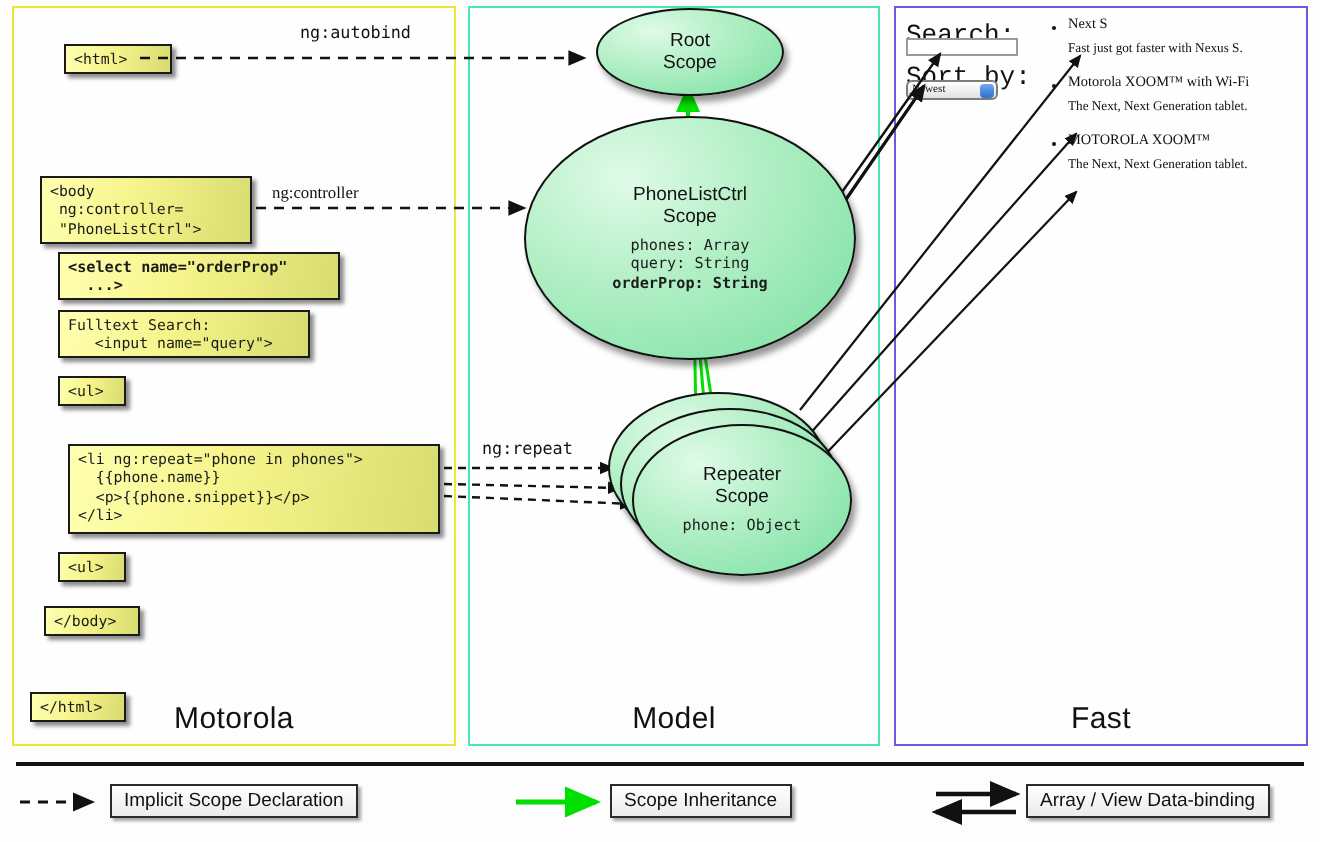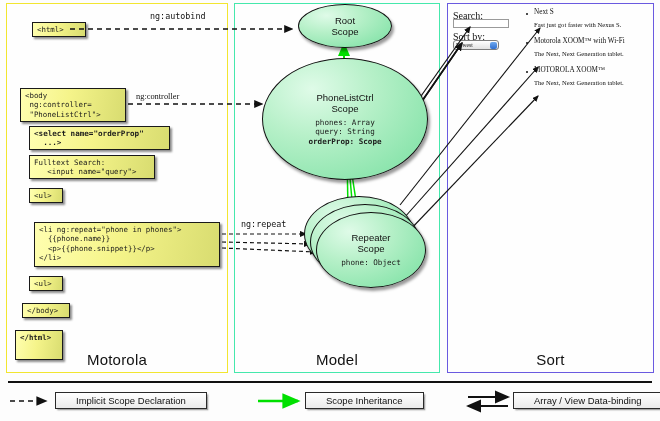--- a/index.html
+++ b/index.html
@@ -38,56 +38,56 @@
   .ell-props{margin-top:4px;font-family:"DejaVu Sans Mono", monospace;
              font-size:7.6px;line-height:9.4px;color:#1b1b1b;text-align:center;}
   .ell-props .b{font-weight:bold;}
 
   
   .wirelabel{position:absolute;font-family:"DejaVu Sans Mono", monospace;
              font-size:8.4px;color:#111;white-space:nowrap;}
 
   
   #view-inner{position:absolute;left:452px;top:8px;width:198px;height:120px;}
-  .v-label{position:absolute;font-family:Liberation Serif, serif;font-size:10px;color:#111;}
+  .v-label{position:absolute;font-family:Liberation Mono, monospace;font-size:13px;color:#111;}
   .v-input{position:absolute;box-sizing:border-box;border:1px solid #9a9a9a;
            background:#fff;}
   .v-select{position:absolute;box-sizing:border-box;
             border:1px solid #7d7d7d;border-radius:3px;
             background:linear-gradient(#ffffff,#e2e2e2);
             font-family:"Liberation Serif", serif;font-size:5.6px;color:#111;
             padding:0 2px;line-height:8px;}
   .v-select .caret{position:absolute;right:1px;top:1px;width:7px;height:7px;
                    border-radius:2px;background:linear-gradient(#6ea8ef,#2f6fd0);}
   .v-item{position:absolute;font-family:"Liberation Serif", serif;color:#111;}
   .v-name{font-size:7.2px;}
   .v-snip{font-size:6.6px;}
   .v-bullet{position:absolute;width:2.4px;height:2.4px;border-radius:50%;background:#111;}
 
   
   #legend{position:absolute;left:0;top:381px;width:660px;height:40px;}
   .leg-rule{position:absolute;left:8px;top:0;width:644px;height:2px;background:#111;}
   .leg-box{position:absolute;box-sizing:border-box;border:1.2px solid #2a2a2a;
            background:linear-gradient(#ffffff,#ebebeb);
            box-shadow:1.5px 1.5px 1.5px rgba(0,0,0,.35);
-           font-size:9.5px;color:#111;padding:2px 20px;white-space:nowrap;}
+           font-size:9.5px;color:#111;padding:2px 6px;white-space:nowrap;}
 </style>
 </head>
 <body>
 
 <div id="root">
 
   <div class="panel" id="panel-template">
     <div class="panel-label">Motorola</div>
   </div>
   <div class="panel" id="panel-model">
     <div class="panel-label">Model</div>
   </div>
   <div class="panel" id="panel-view">
-    <div class="panel-label">Sort</div>
+    <div class="panel-label">Fast</div>
   </div>
 
   <div class="codebox" style="left:32px;top:22px;width:54px;height:15px;">&lt;html&gt;</div>
 
   <div class="codebox" style="left:20px;top:88px;width:106px;height:34px;">&lt;body
  ng:controller=
  "PhoneListCtrl"&gt;</div>
 
   <div class="codebox bold" style="left:29px;top:126px;width:141px;height:24px;">&lt;select name="orderProp"
   ...&gt;</div>
@@ -99,41 +99,41 @@
 
   <div class="codebox" style="left:34px;top:222px;width:186px;height:45px;">&lt;li ng:repeat="phone in phones"&gt;
   {{phone.name}}
   &lt;p&gt;{{phone.snippet}}&lt;/p&gt;
 &lt;/li&gt;</div>
 
   <div class="codebox" style="left:29px;top:276px;width:34px;height:15px;">&lt;ul&gt;</div>
 
   <div class="codebox" style="left:22px;top:303px;width:48px;height:15px;">&lt;/body&gt;</div>
 
-  <div class="codebox" style="left:15px;top:330px;width:48px;height:30px;font-weight:bold;">&lt;/html&gt;</div>
+  <div class="codebox" style="left:15px;top:346px;width:48px;height:15px;">&lt;/html&gt;</div>
 
   <div class="ellipse" style="left:304px;top:196px;width:110px;height:76px;z-index:1;"></div>
   <div class="ellipse" style="left:310px;top:204px;width:110px;height:76px;z-index:2;"></div>
 
   <div class="ellipse" style="left:298px;top:4px;width:94px;height:44px;z-index:4;">
     <div class="ell-title">
       <span>Root</span><br>
       <span>Scope</span>
     </div>
   </div>
 
   <div class="ellipse" style="left:262px;top:58px;width:166px;height:122px;z-index:4;">
     <div class="ell-title">
       <span>PhoneListCtrl</span><br>
       <span>Scope</span>
     </div>
     <div class="ell-props">
       <div>phones: Array</div>
       <div>query: String</div>
-      <div class="b">orderProp: Scope</div>
+      <div class="b">orderProp: String</div>
     </div>
   </div>
 
   <div class="ellipse" style="left:316px;top:212px;width:110px;height:76px;z-index:3;">
     <div class="ell-title">
       <span>Repeater</span><br>
       <span>Scope</span>
     </div>
     <div class="ell-props">
       <div>phone: Object</div>

